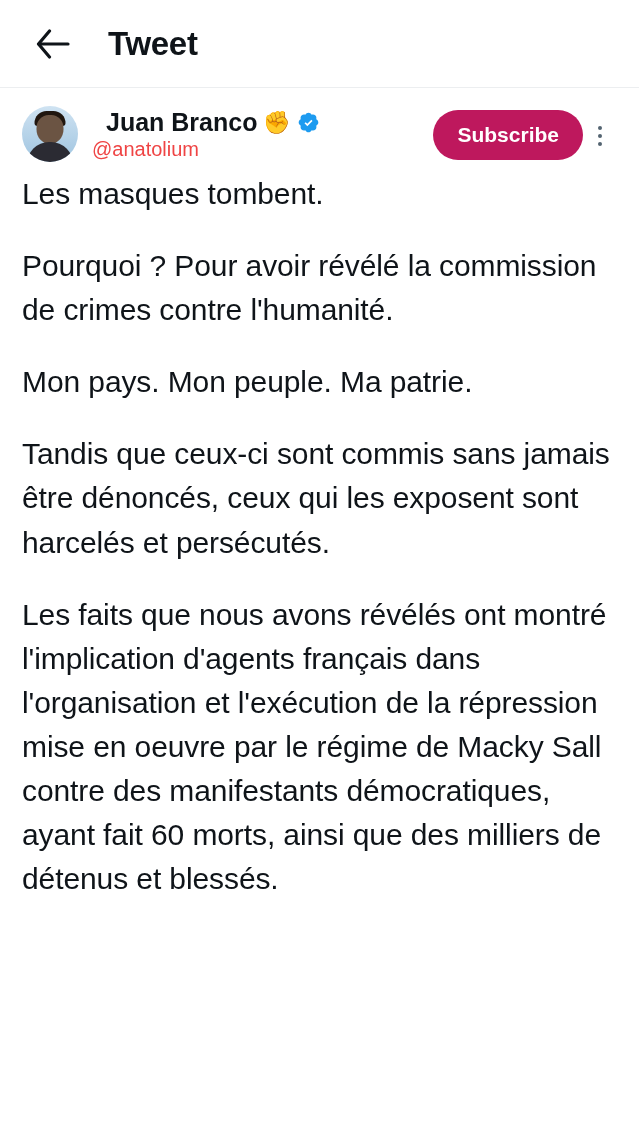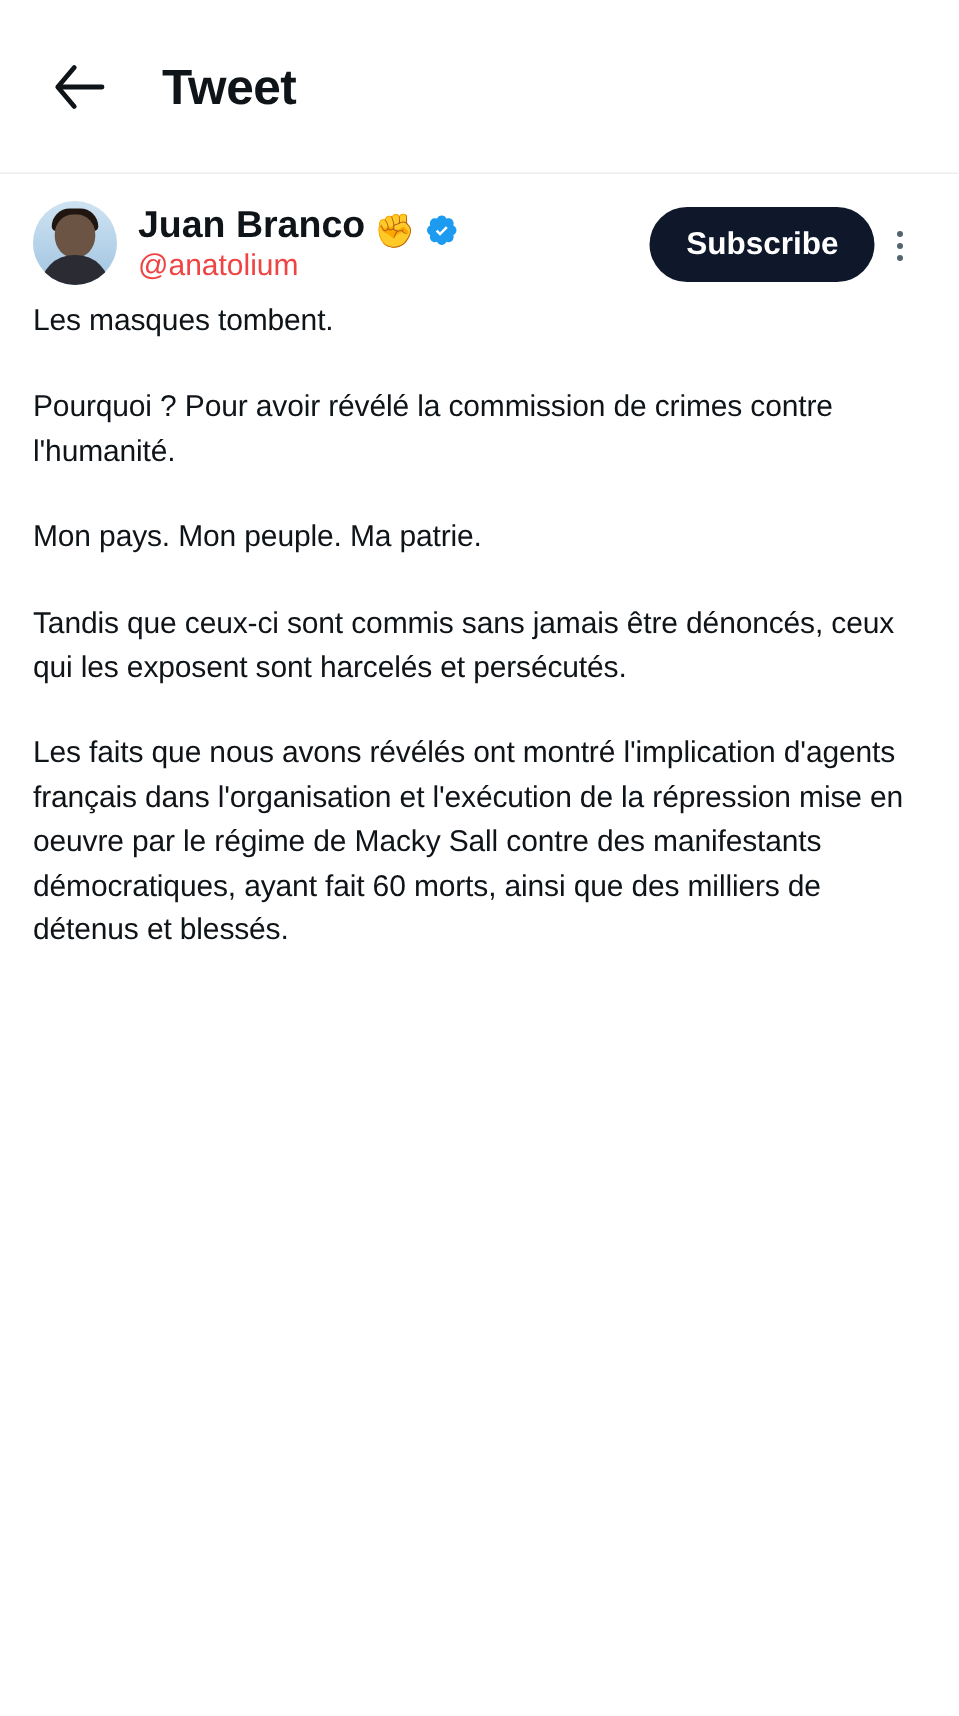--- a/index.html
+++ b/index.html
@@ -18,21 +18,21 @@
     width: 639px;
     height: 1144px;
     position: relative;
     background: #ffffff;
     display: flex;
     flex-direction: column;
   }
 
   
   .topbar {
-    height: 116px;
+    height: 88px;
     display: flex;
     align-items: center;
     padding: 0 26px;
     box-sizing: border-box;
     border-bottom: 1px solid #eceef0;
     flex: 0 0 auto;
   }
   .back-btn {
     width: 54px;
     height: 54px;
@@ -103,22 +103,23 @@
     margin-left: 14px;
     display: flex;
     flex-direction: column;
     justify-content: center;
     flex: 1 1 auto;
     min-width: 0;
     padding-top: 2px;
   }
   .name-row {
     display: flex;
-    align-items: flex-end;
+    align-items: center;
     gap: 6px;
+    margin-left: 14px;
   }
   .display-name {
     font-size: 25px;
     font-weight: bold;
     color: #0f1419;
     white-space: nowrap;
   }
   .name-emoji {
     font-size: 22px;
     line-height: 1;
@@ -129,21 +130,21 @@
     flex: 0 0 auto;
   }
   .handle {
     font-size: 20px;
     color: #ef4444;
     margin-top: 1px;
     white-space: nowrap;
   }
   .subscribe-btn {
     flex: 0 0 auto;
-    background: #0f172a;
+    background: #be185d;
     color: #ffffff;
     font-size: 21px;
     font-weight: bold;
     border: none;
     border-radius: 999px;
     padding: 13px 24px;
     cursor: pointer;
     margin-top: 4px;
     font-family: "Liberation Sans", sans-serif;
   }
@@ -164,21 +165,21 @@
     height: 4px;
     border-radius: 50%;
     background: #536471;
     display: block;
   }
 
   
   .tweet-body {
     padding: 10px 22px 0 22px;
     box-sizing: border-box;
-    font-size: 20px;
+    font-size: 30px;
     line-height: 1.47;
     color: #0f1419;
     letter-spacing: -0.1px;
     flex: 1 1 auto;
     overflow: hidden;
   }
   .tweet-body p {
     margin: 0 0 28px 0;
   }
   .tweet-body p:last-child {

